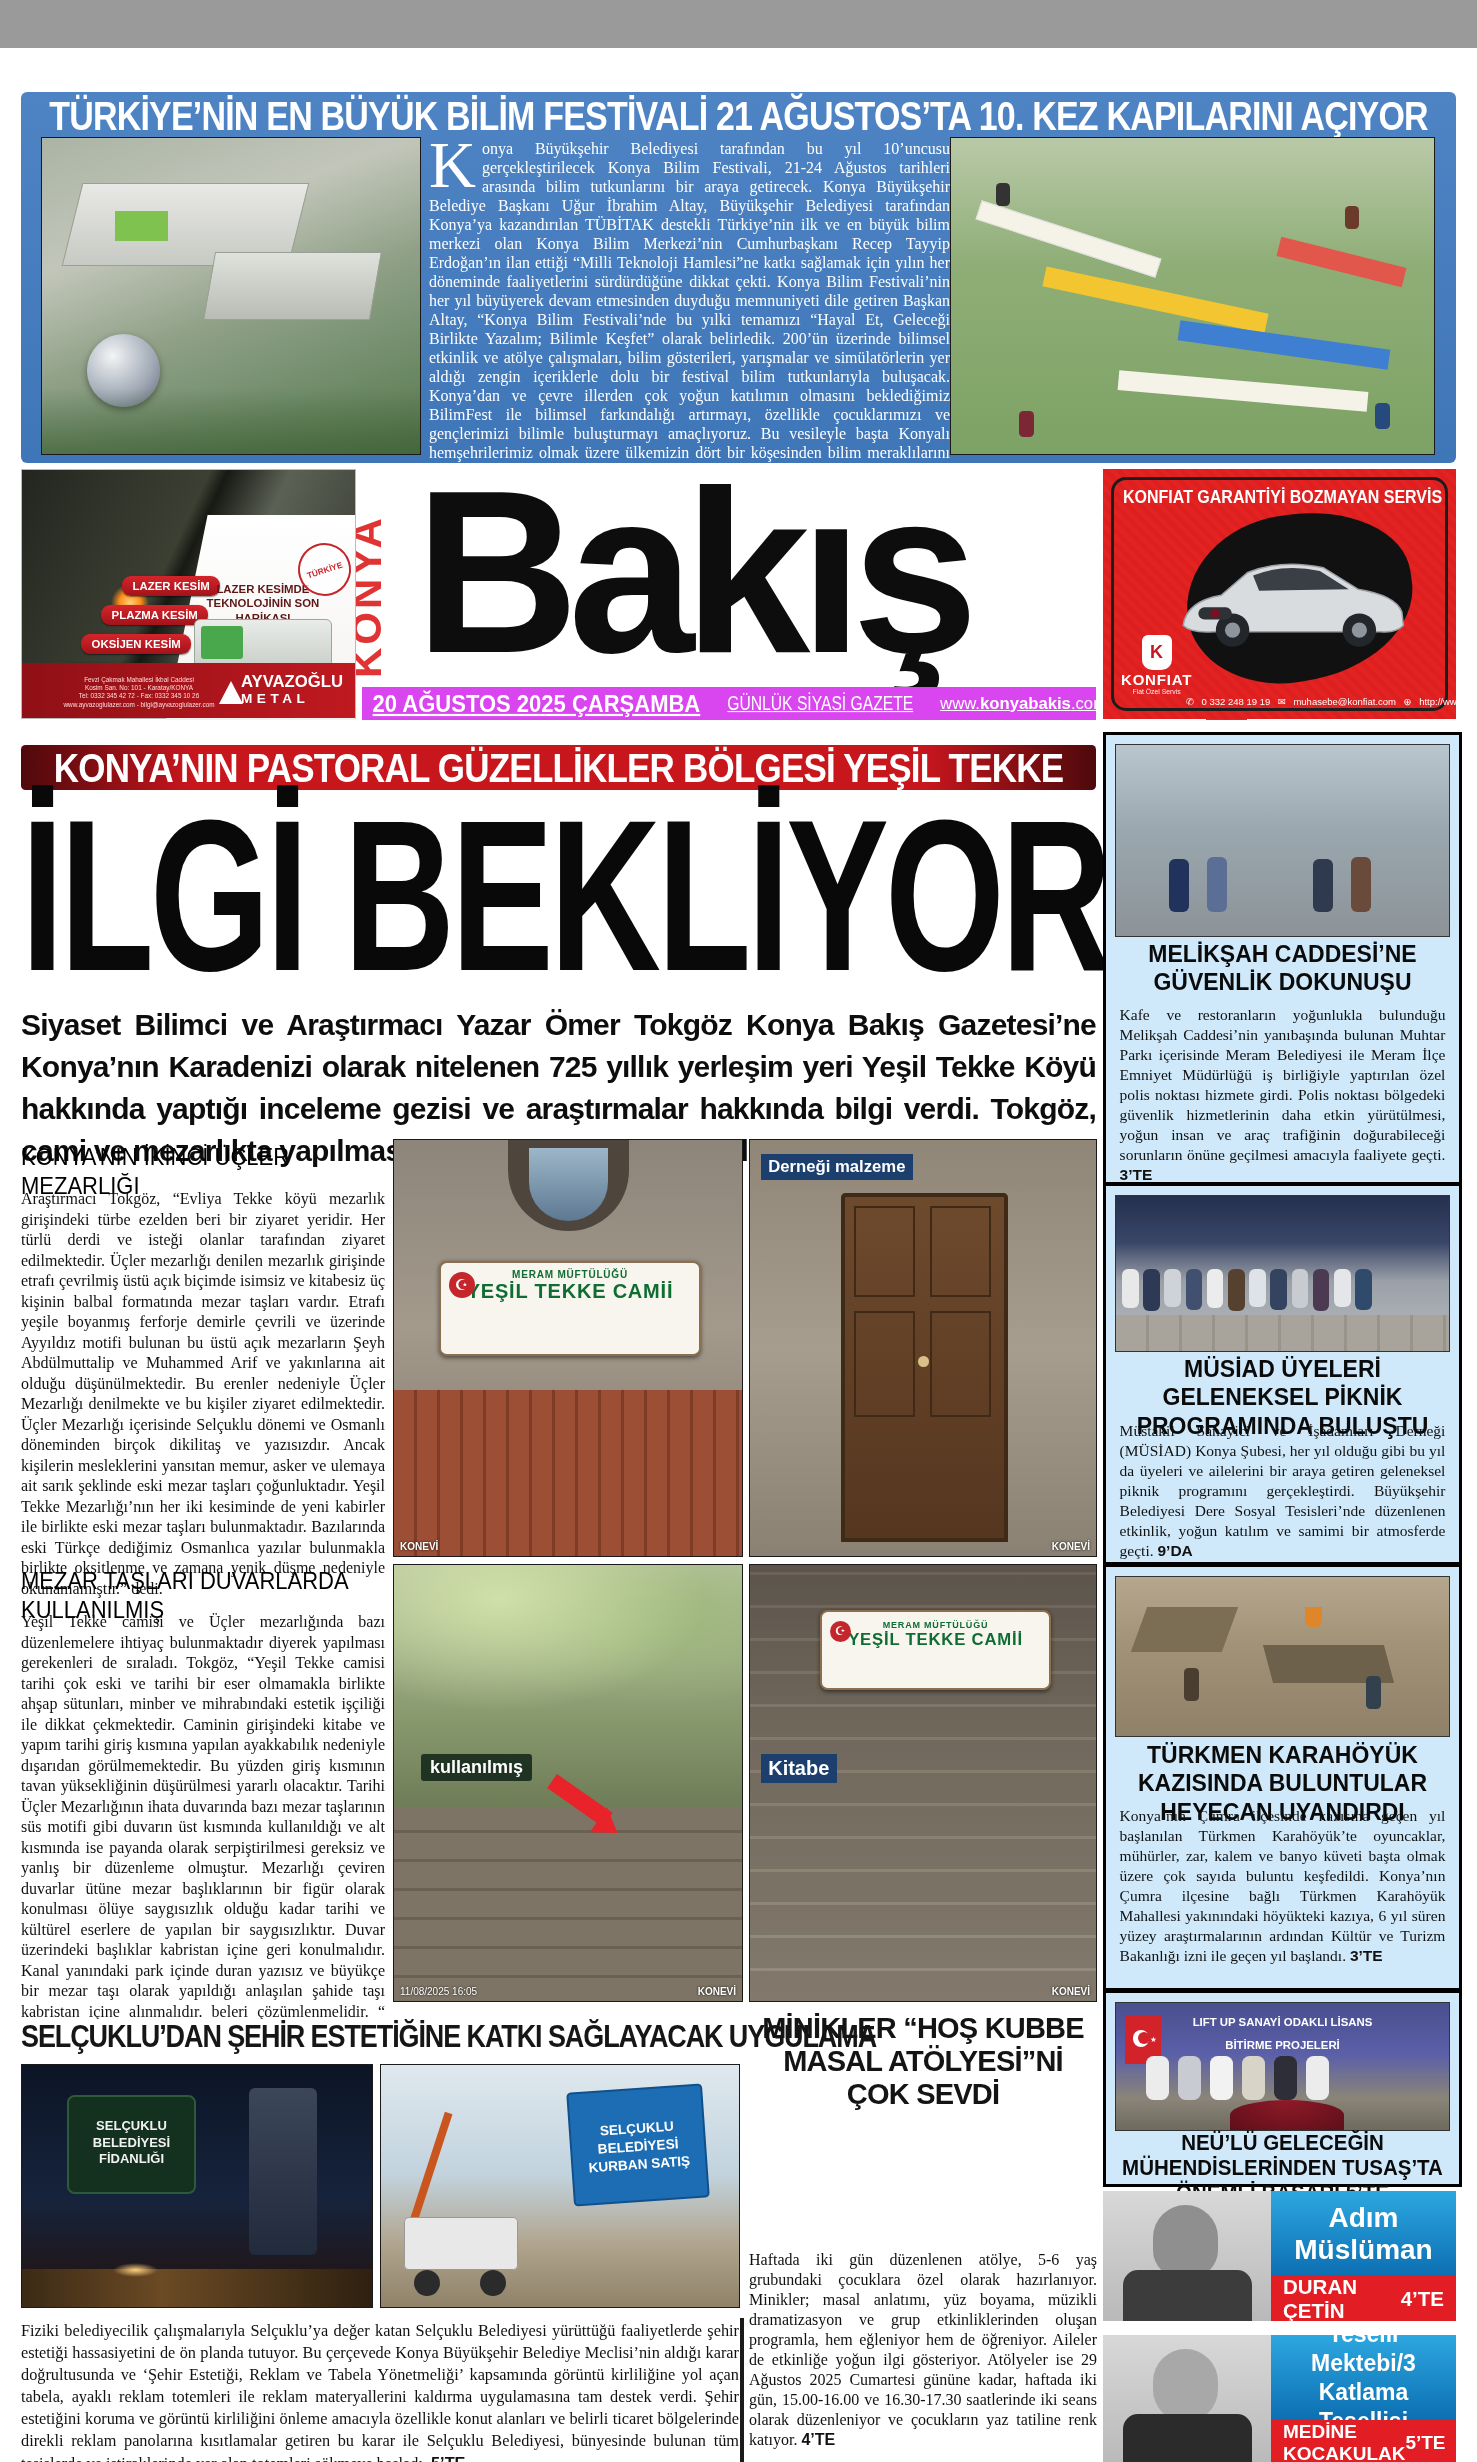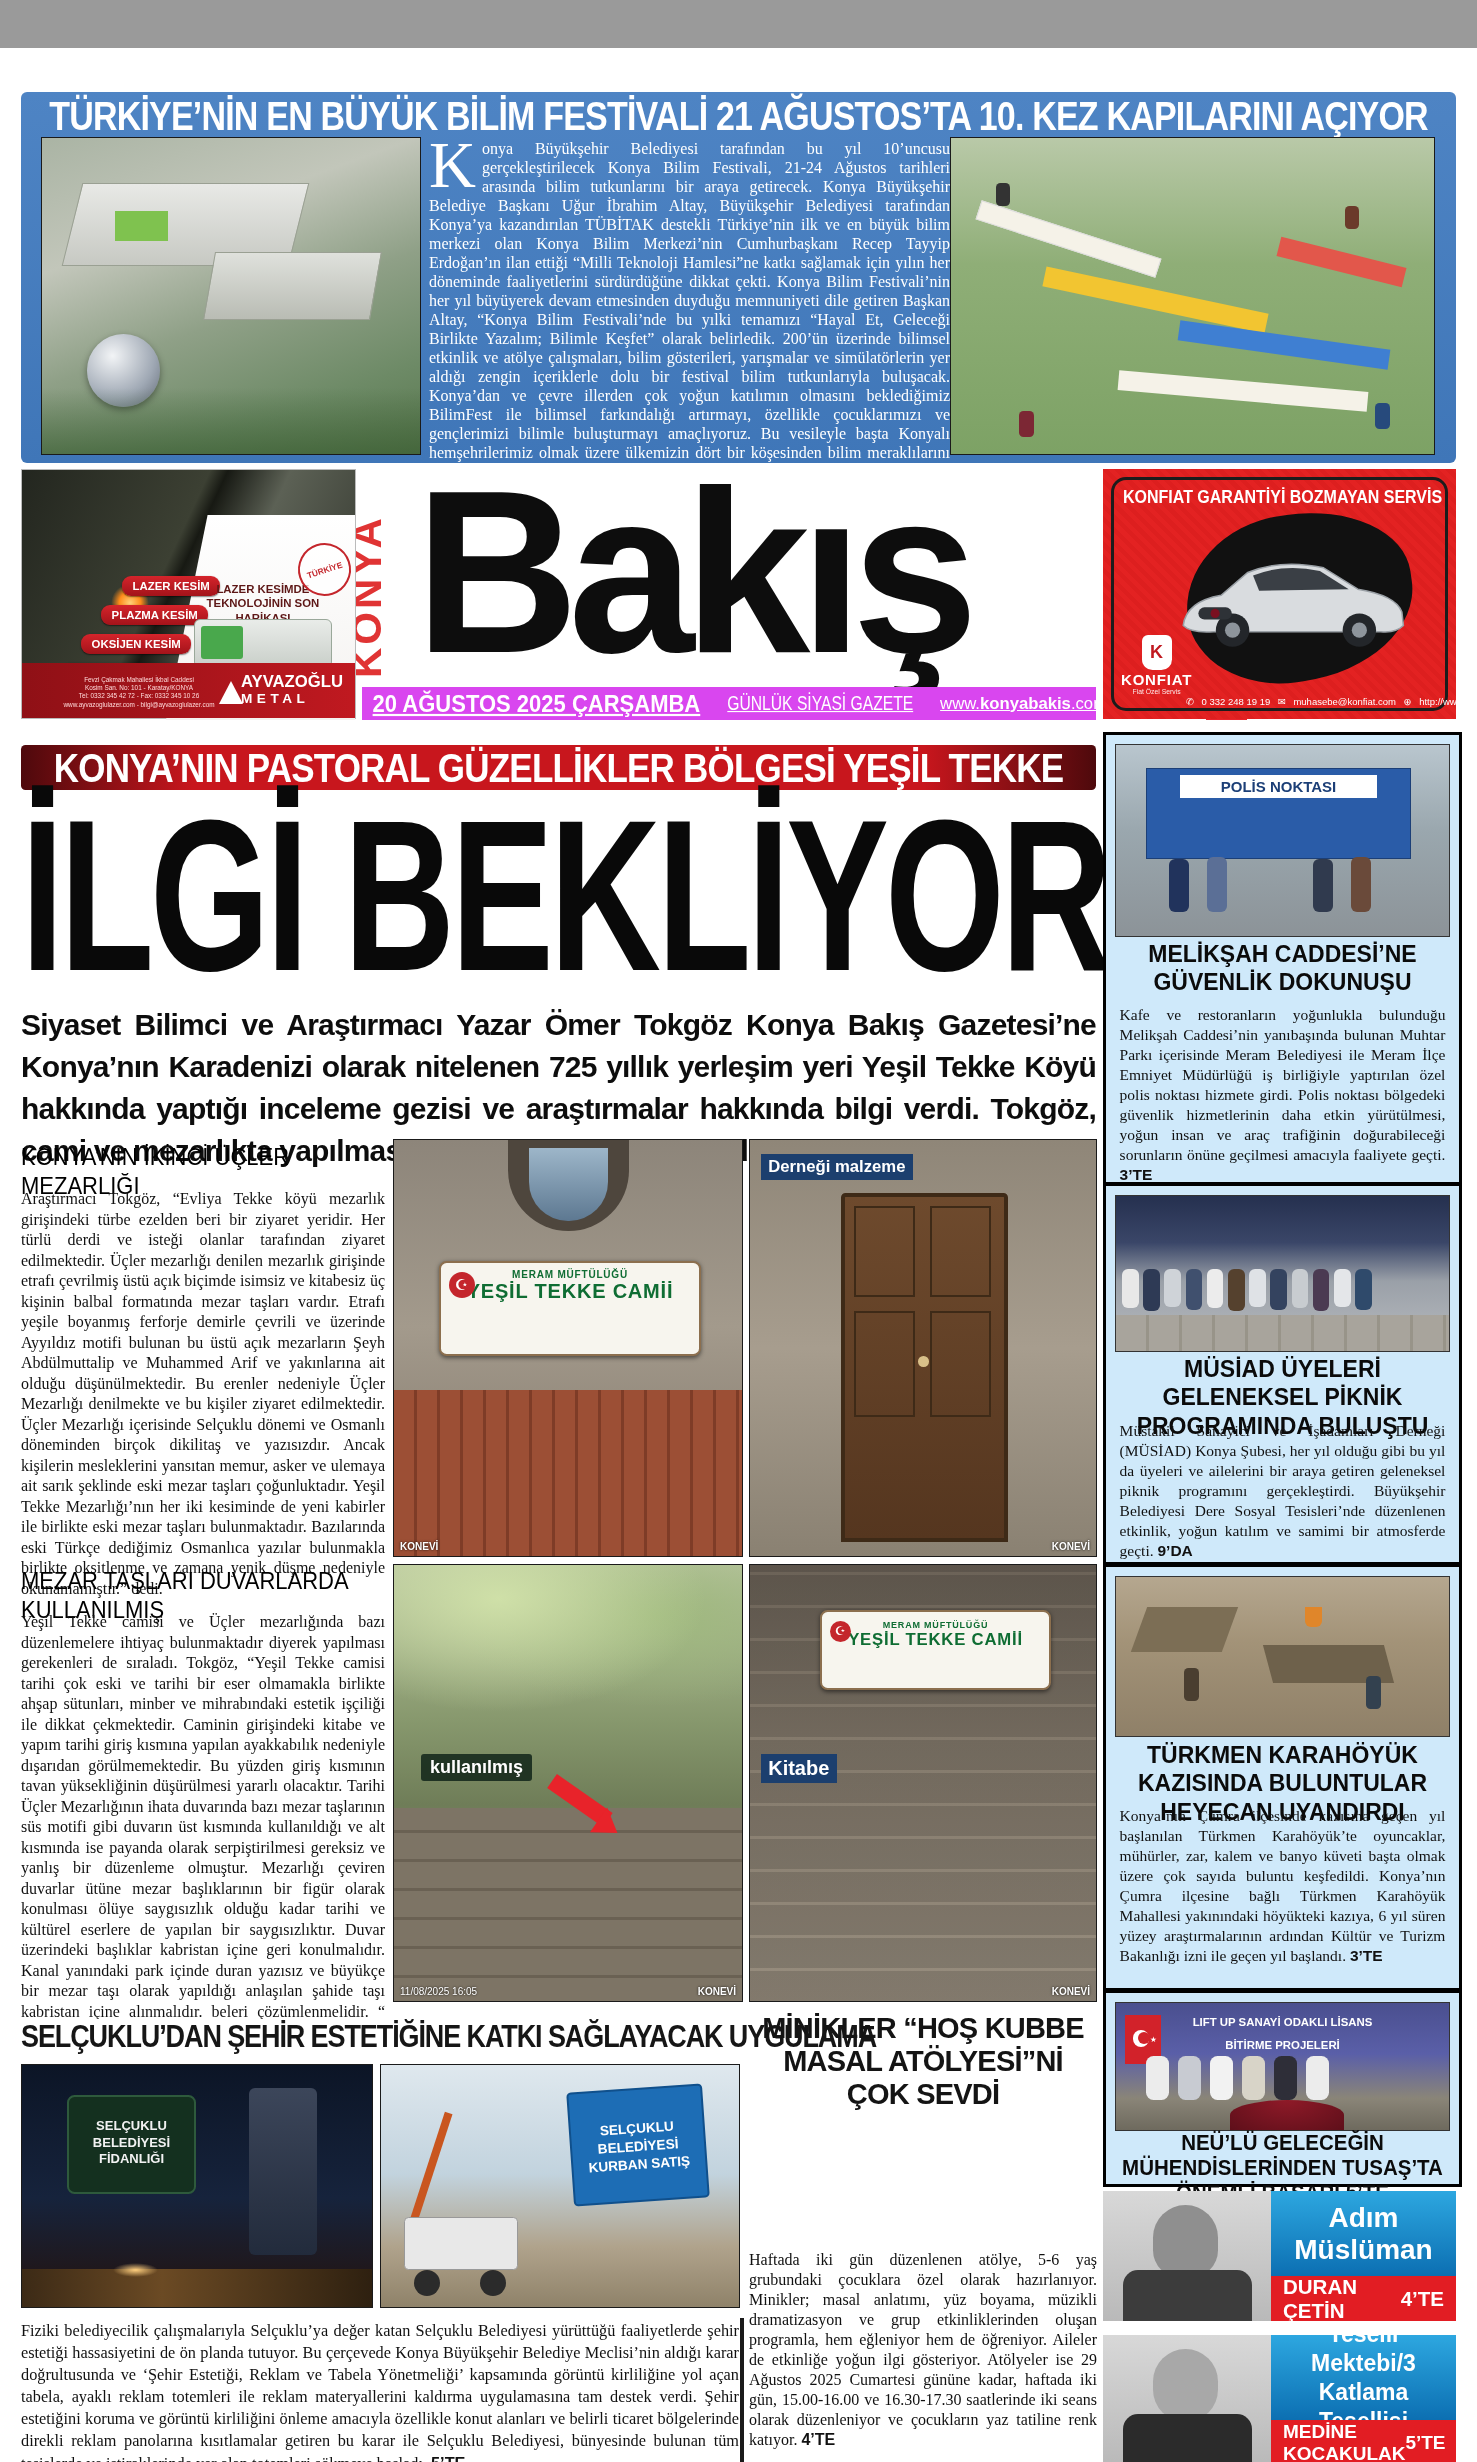--- a/index.html
+++ b/index.html
@@ -241,23 +241,20 @@
       <div class="moon" style="width:21px;height:21px;font-size:12px;line-height:21px;">☪</div>
       <div class="s1" style="margin-top:7.6px;font-size:9px;">MERAM MÜFTÜLÜĞÜ</div>
       <div class="s2" style="font-size:16.7px;">YEŞİL TEKKE CAMİİ</div>
     </div>
     <div class="bluetag" style="left:10.6px;top:189px;font-size:20px;">Kitabe</div>
     <div class="credit" style="right:6px;bottom:4.5px;">KONEVİ</div>
   </div>
 
   <div class="card" style="top:684px;height:447px;">
     <div class="cphoto" style="height:191px;background:linear-gradient(180deg,#b9c6ce 0%,#9aa7ae 45%,#8c9398 100%);">
-      <div class="abs" style="left:30px;top:23px;width:265px;height:91px;background:#2a5ca8;border:1.5px solid #1c3f77;">
-        <div style="margin:6px auto 0;width:197px;background:#fff;color:#1c3f77;font-weight:bold;font-size:15px;text-align:center;padding:3px 0;">POLİS NOKTASI</div>
-      </div>
       <div class="abs" style="left:53px;top:114px;width:20px;height:53px;background:#21335c;border-radius:6px;"></div>
       <div class="abs" style="left:91px;top:112px;width:20px;height:55px;background:#5b6f96;border-radius:6px;"></div>
       <div class="abs" style="left:197px;top:114px;width:20px;height:53px;background:#303a4e;border-radius:6px;"></div>
       <div class="abs" style="left:235px;top:112px;width:20px;height:55px;background:#6a4a3a;border-radius:6px;"></div>
     </div>
     <h3 style="top:206px;">MELİKŞAH CADDESİ’NE GÜVENLİK DOKUNUŞU</h3>
     <div class="cbody serif just" style="top:270px;">
       <span>Kafe ve restoranların yoğunlukla bulunduğu Melikşah Caddesi’nin yanıbaşında bulunan Muhtar Parkı içerisinde Meram Belediyesi ile Meram İlçe Emniyet Müdürlüğü iş birliğiyle yaptırılan özel polis noktası hizmete girdi. Polis noktası bölgedeki güvenlik hizmetlerinin daha etkin yürütülmesi, yoğun insan ve araç trafiğinin doğurabileceği sorunların önüne geçilmesi amacıyla faaliyete geçti.</span> <b class="pref">3’TE</b>
     </div>
   </div>

